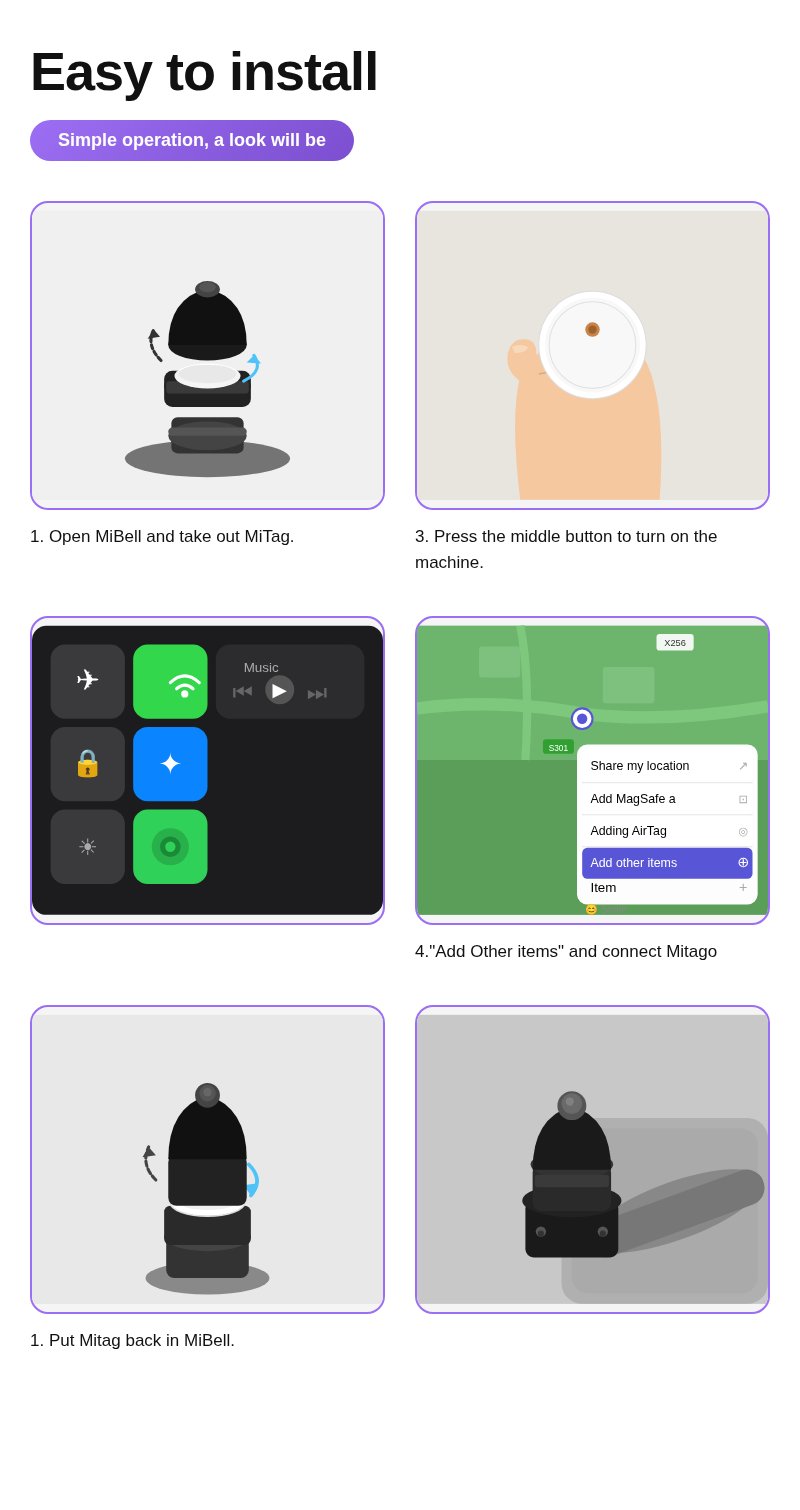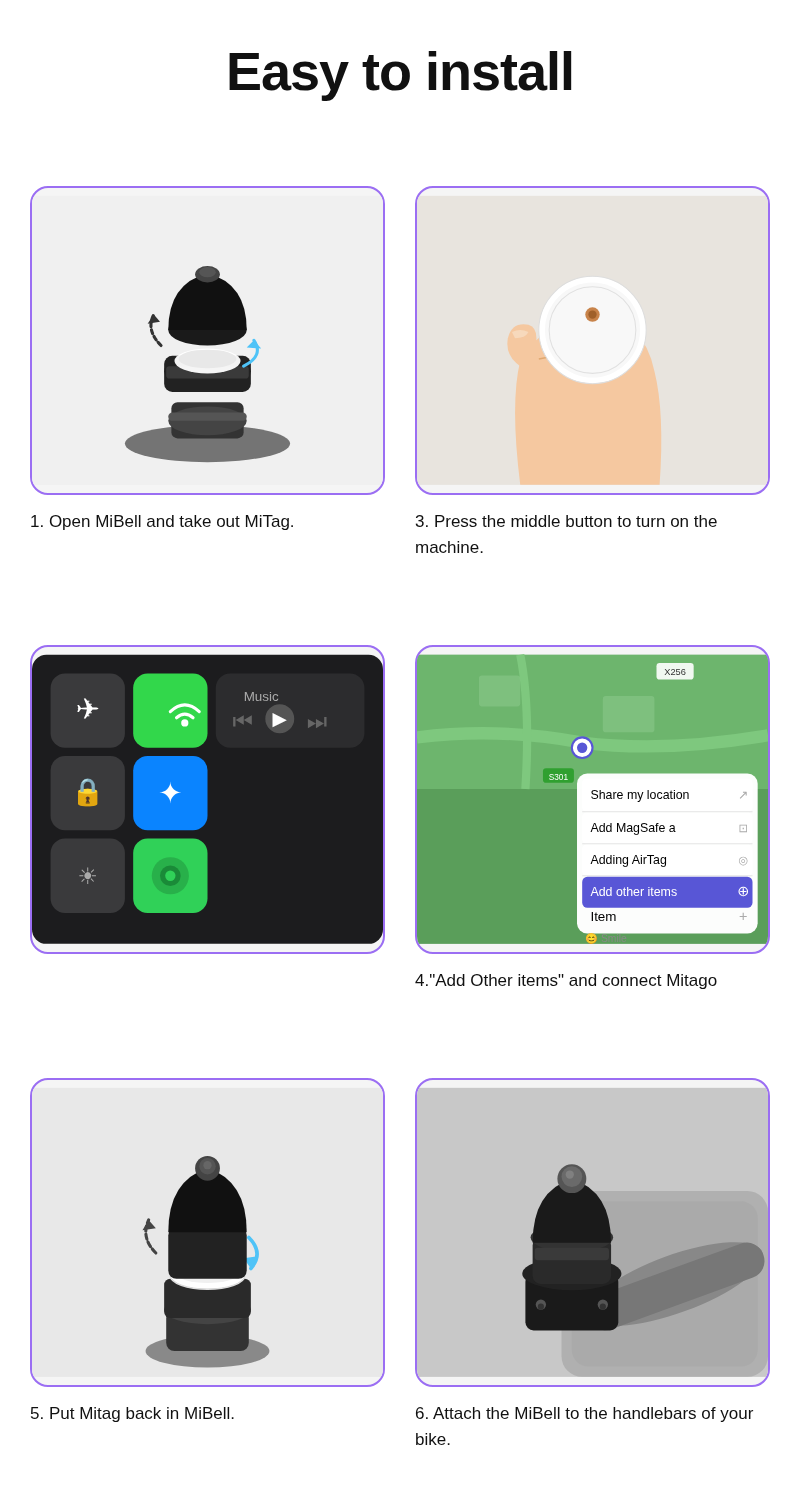--- a/index.html
+++ b/index.html
@@ -10,21 +10,21 @@
       font-family: -apple-system, BlinkMacSystemFont, 'Helvetica Neue', Arial, sans-serif;
       color: #1a1a1a;
       overflow-x: hidden;
     }
     .page-wrapper {
       width: 800px;
       padding: 40px 30px 60px;
     }
     
     .header {
-      text-align: center;
+      text-align: left;
       margin-bottom: 4px;
     }
     .main-title {
       font-size: 54px;
       font-weight: 800;
       color: #111;
       letter-spacing: -1px;
       margin-bottom: 18px;
     }
     .subtitle-badge {
@@ -52,36 +52,36 @@
       width: 100%;
       border: 2.5px solid #9b6ef3;
       border-radius: 18px;
       overflow: hidden;
       background: #f5f5f5;
       aspect-ratio: 1.15 / 1;
       display: flex;
       align-items: center;
       justify-content: center;
       position: relative;
-      margin-top: 44px;
     }
     .step-caption {
       margin-top: 14px;
       font-size: 17px;
       line-height: 1.55;
       color: #111;
     }
   </style>
 </head>
 <body>
 
 <div class="page-wrapper">
 
   <div class="header">
     <h1 class="main-title">Easy to install</h1>
+    <span class="subtitle-badge">Simple operation, a look will be</span>
   </div>
 
   <div class="steps-grid">
 
     <div class="step-item">
       <div class="step-image-box">
 
         <svg viewBox="0 0 340 280" width="100%" height="100%" xmlns="http://www.w3.org/2000/svg">
 
           <rect width="340" height="280" fill="#f0f0f0"></rect>
@@ -260,21 +260,21 @@
 
           <rect x="132" y="135" width="76" height="50" rx="8" fill="#222"></rect>
 
           <path d="M132 140 Q132 90 170 78 Q208 90 208 140 Z" fill="#111"></path>
 
           <circle cx="170" cy="78" r="12" fill="#444"></circle>
           <circle cx="170" cy="76" r="8" fill="#555"></circle>
           <circle cx="170" cy="75" r="4" fill="#666"></circle>
         </svg>
       </div>
-      <p class="step-caption">5. Put Mitag back in MiBell.</p>
+      <p class="step-caption">1. Put Mitag back in MiBell.</p>
     </div>
 
     <div class="step-item">
       <div class="step-image-box">
 
         <svg viewBox="0 0 340 280" width="100%" height="100%" xmlns="http://www.w3.org/2000/svg">
           <rect width="340" height="280" fill="#c8c8c8"></rect>
 
           <rect x="140" y="100" width="200" height="180" rx="20" fill="#b0b0b0"></rect>
           <rect x="150" y="110" width="180" height="160" rx="16" fill="#aaaaaa"></rect>
@@ -295,17 +295,16 @@
 
           <rect x="114" y="155" width="72" height="12" rx="3" fill="#3a3a3a"></rect>
 
           <path d="M112 150 Q112 100 150 88 Q188 100 188 150 Z" fill="#1a1a1a"></path>
 
           <circle cx="150" cy="88" r="14" fill="#555"></circle>
           <circle cx="150" cy="86" r="10" fill="#6a6a6a"></circle>
           <circle cx="148" cy="84" r="4" fill="#808080"></circle>
         </svg>
       </div>
-      <p class="step-caption">6. Attach the MiBell to the handlebars of your bike.</p>
     </div>
 
   </div>
 </div>
 
 </body></html>

